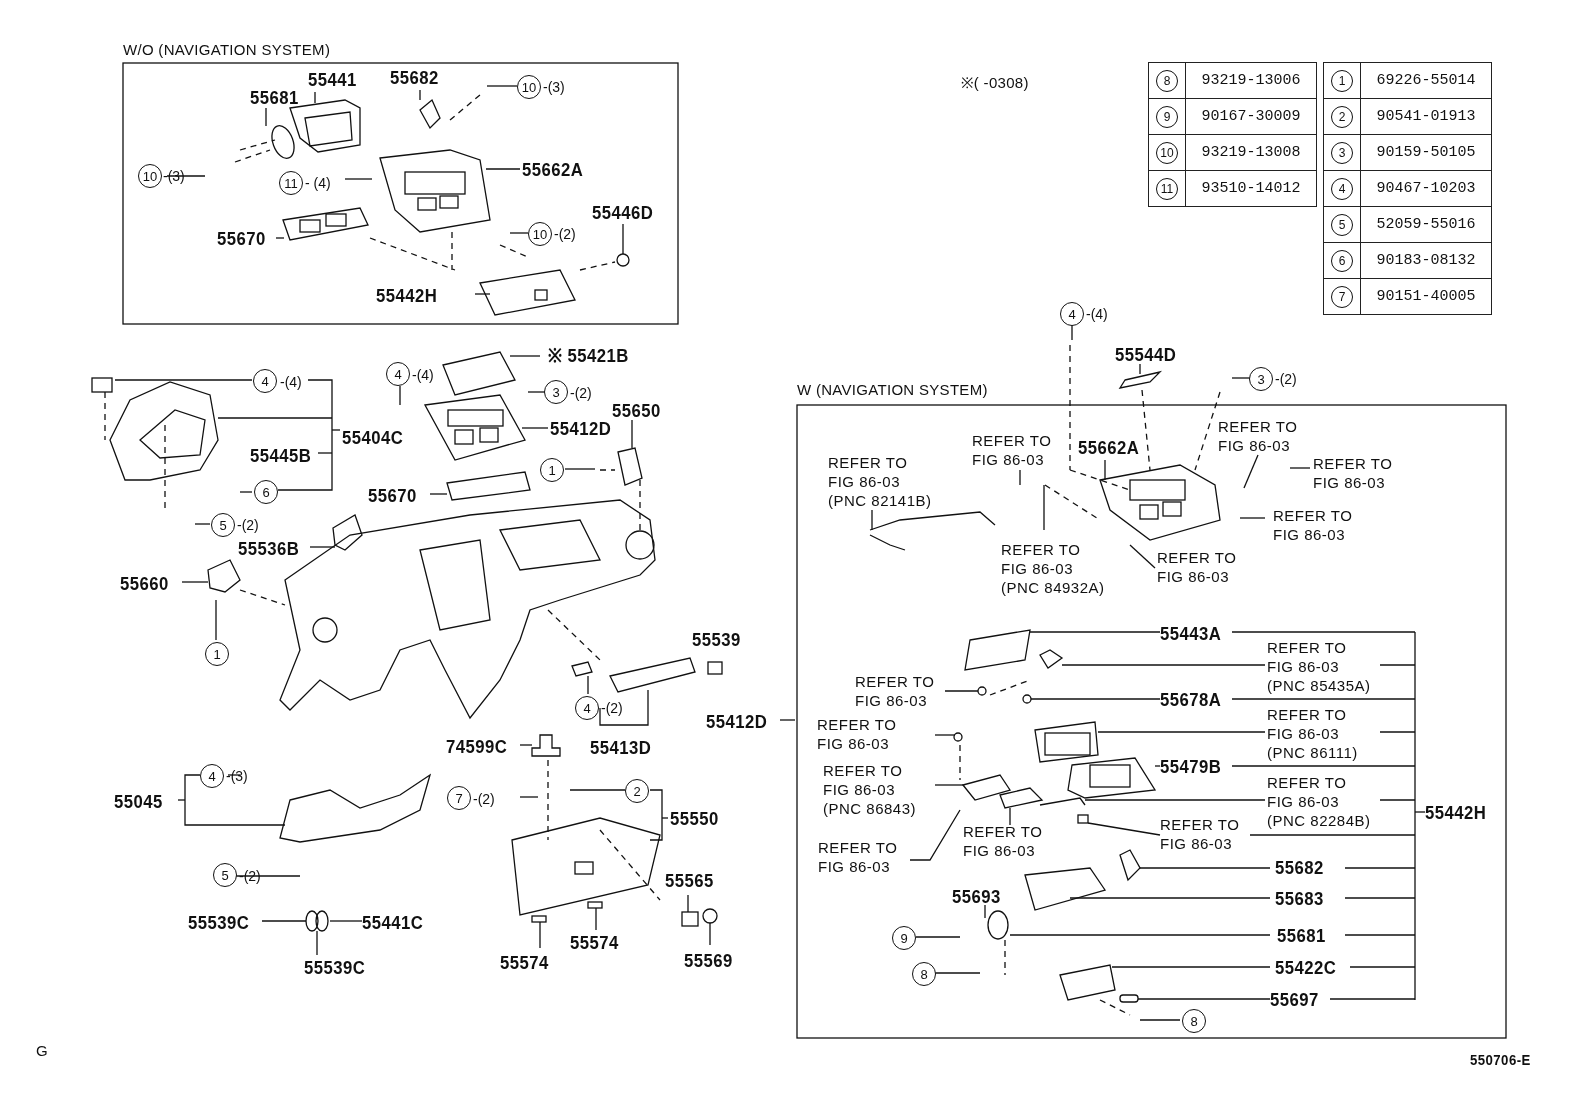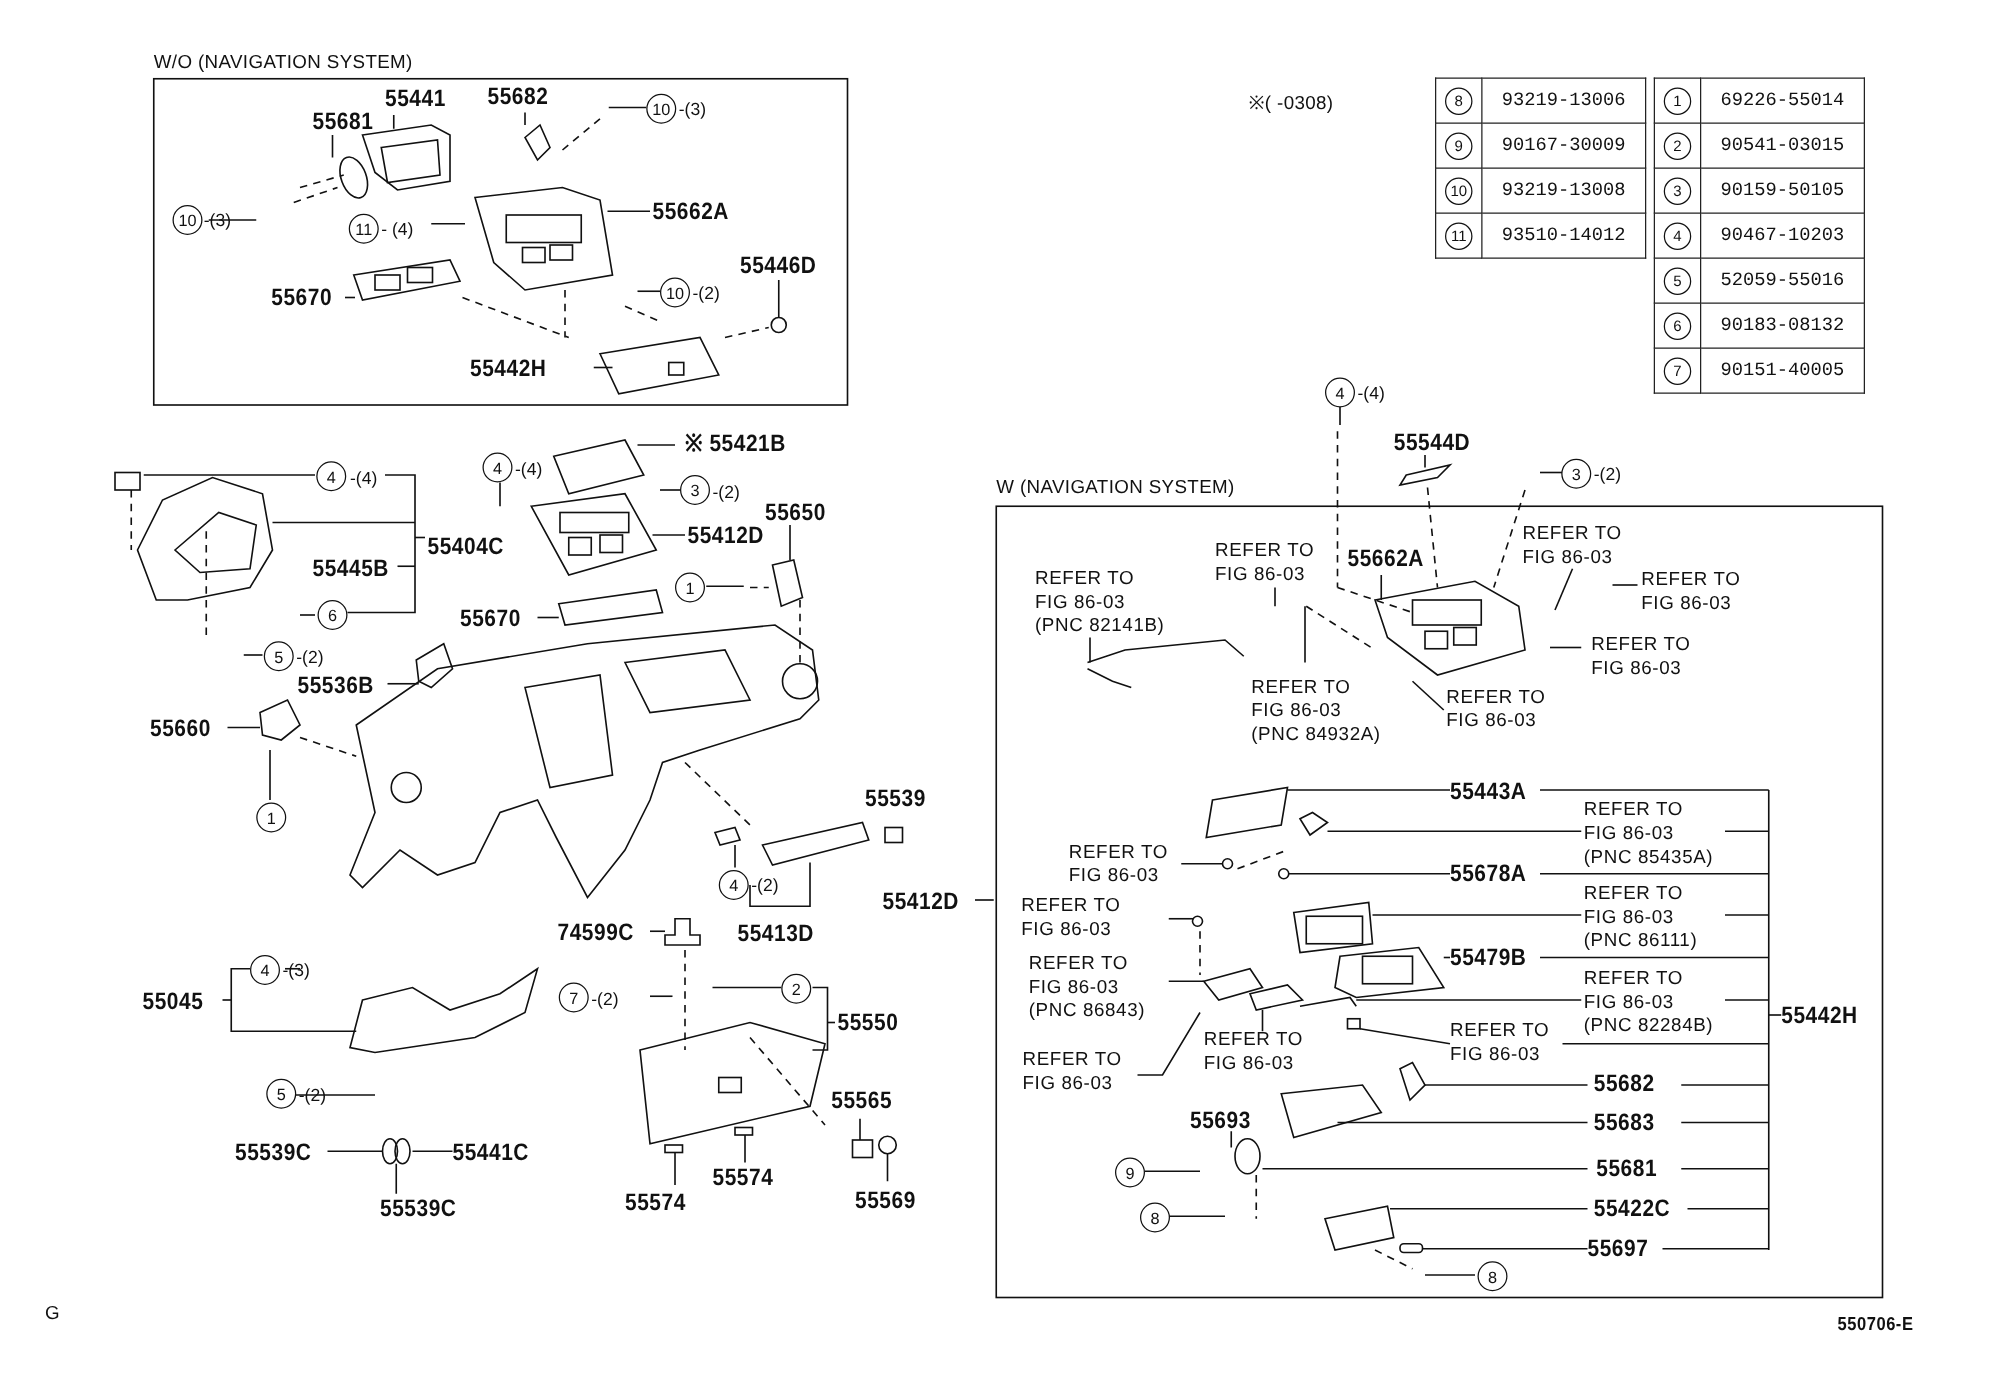--- a/index.html
+++ b/index.html
@@ -298,21 +298,21 @@
   <g stroke-dasharray="6 5">
     <line x1="1005" y1="940" x2="1005" y2="975"></line>
     <line x1="1100" y1="1000" x2="1130" y2="1015"></line>
     <line x1="960" y1="745" x2="960" y2="780"></line>
     <line x1="990" y1="695" x2="1030" y2="680"></line>
   </g>
 </svg>
 
 <div class="lbl sec" style="left:123px;top:42px">W/O (NAVIGATION  SYSTEM)</div>
 <div class="lbl sec" style="left:797px;top:382px">W (NAVIGATION  SYSTEM)</div>
-<div class="lbl sec" style="left:999px;top:75px">※(        -0308)</div>
+<div class="lbl sec" style="left:961px;top:75px">※(        -0308)</div>
 <div class="lbl sec" style="left:36px;top:1043px">G</div>
 <div class="lbl pn" style="left:1470px;top:1052px;font-size:15px">550706-E</div>
 
 <table class="legend" style="left:1148px;top:62px">
   <tbody id="legend-left">
         <tr>
           <td class="num"><span class="ic">8</span></td>
           <td class="code">93219-13006</td>
         </tr>
         <tr>
@@ -330,21 +330,21 @@
       </tbody>
 </table>
 <table class="legend" style="left:1323px;top:62px">
   <tbody id="legend-right">
         <tr>
           <td class="num"><span class="ic">1</span></td>
           <td class="code">69226-55014</td>
         </tr>
         <tr>
           <td class="num"><span class="ic">2</span></td>
-          <td class="code">90541-03015</td>
+          <td class="code">90541-01913</td>
         </tr>
         <tr>
           <td class="num"><span class="ic">3</span></td>
           <td class="code">90159-50105</td>
         </tr>
         <tr>
           <td class="num"><span class="ic">4</span></td>
           <td class="code">90467-10203</td>
         </tr>
         <tr>

